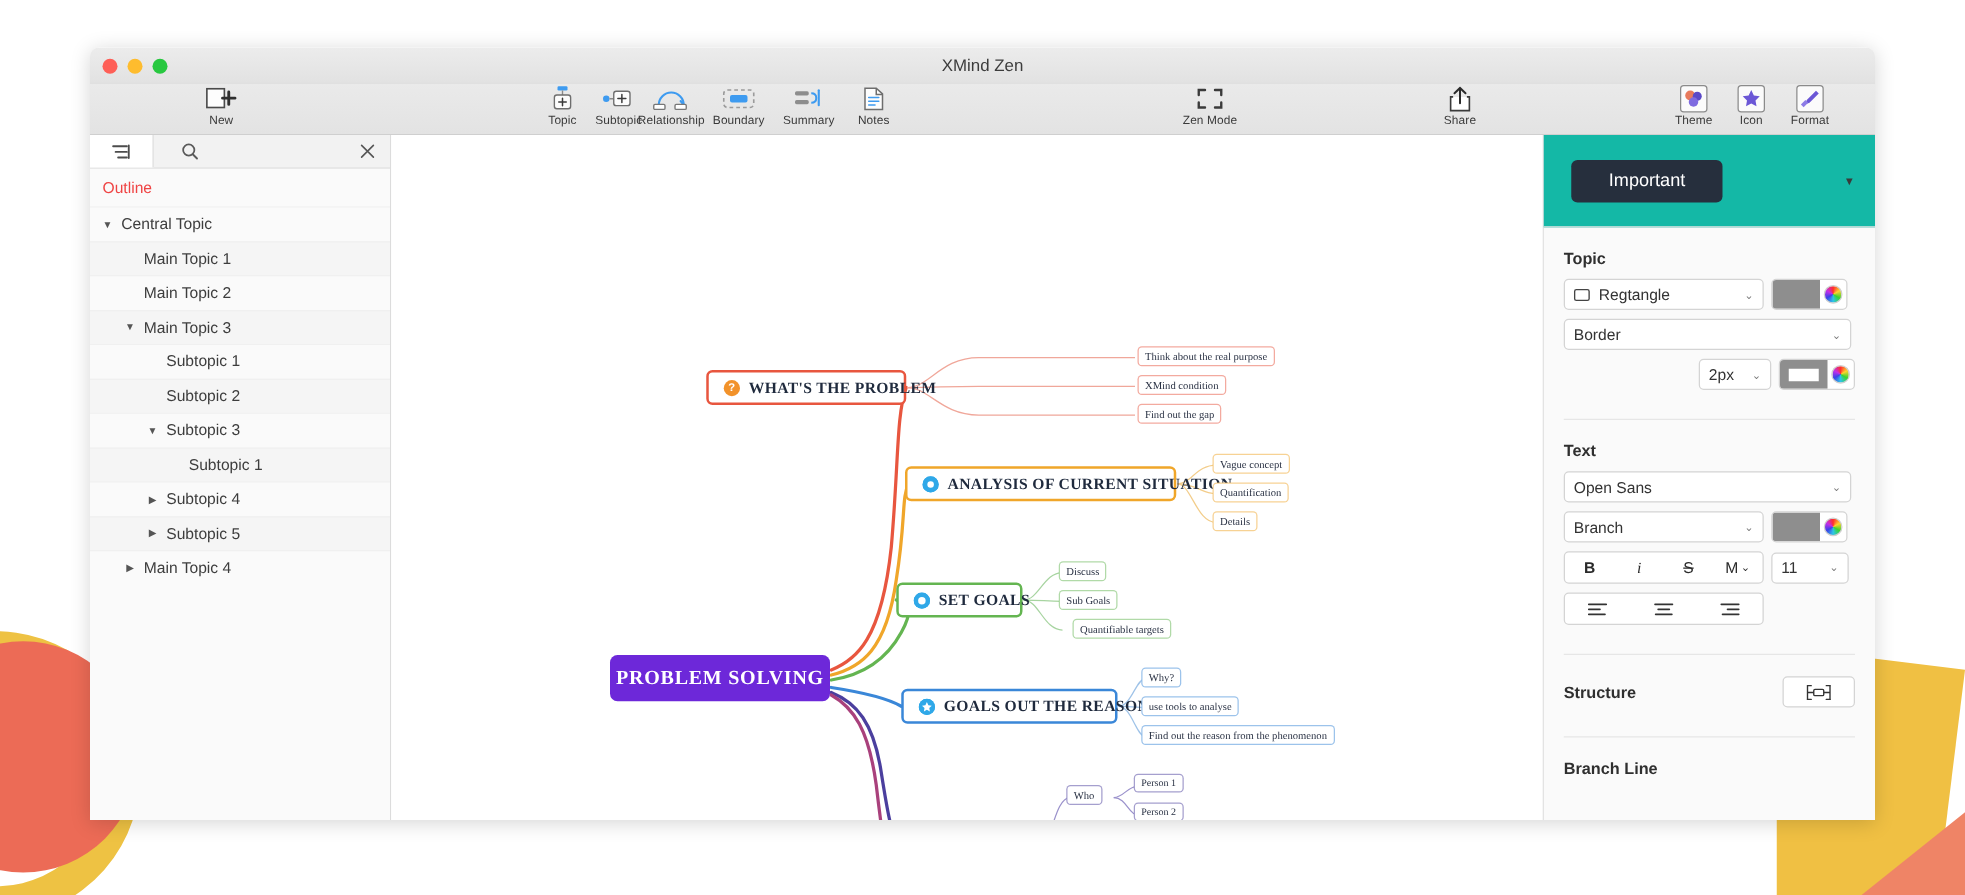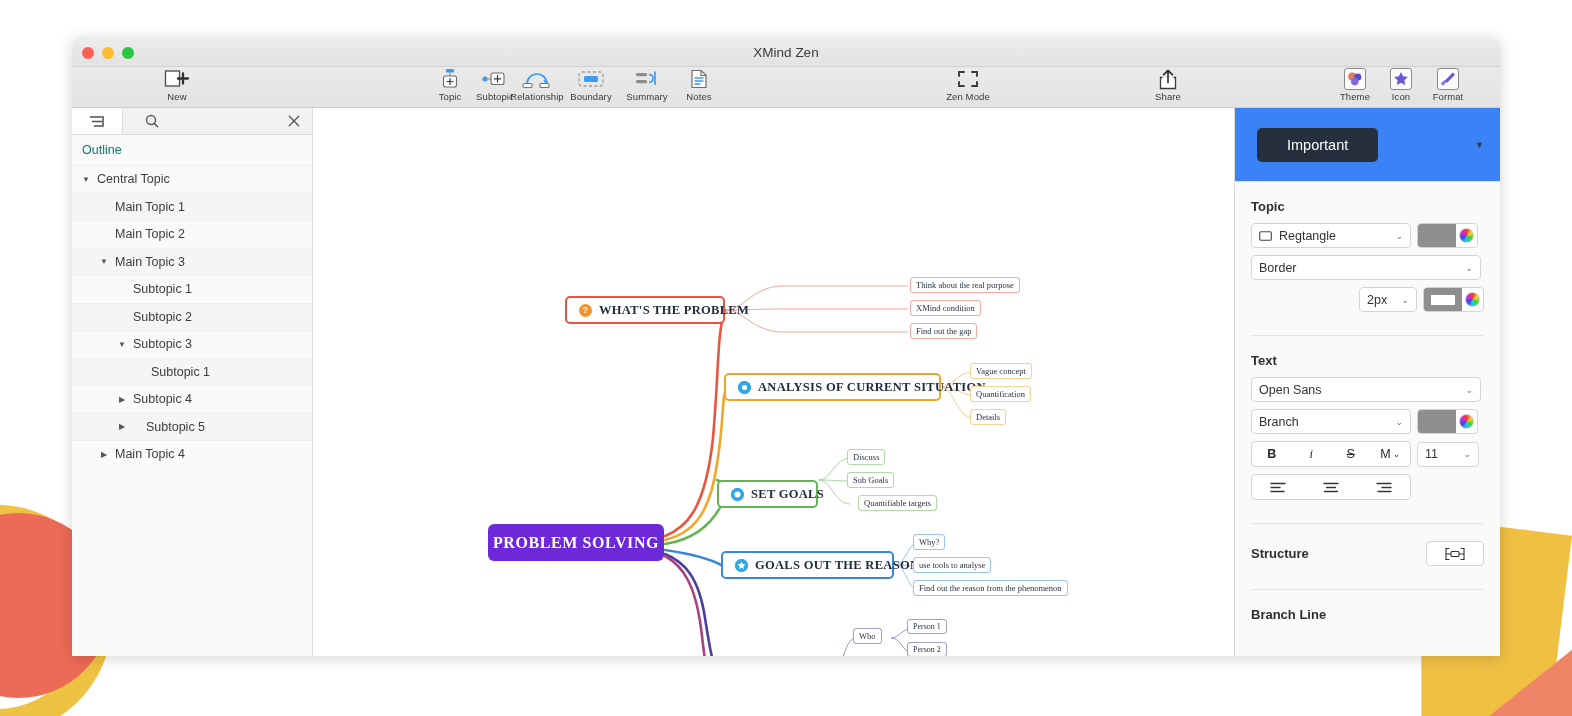--- a/index.html
+++ b/index.html
@@ -90,21 +90,21 @@
   #tab-outline-btn {
     width: 51px; background: #fff; border-right: 1px solid #dcdcdc;
     display: flex; align-items: center; justify-content: center;
   }
   #tab-search-btn {
     flex: 1; display: flex; align-items: center; padding-left: 22px;
   }
   #tab-close-btn { width: 36px; display: flex; align-items: center; justify-content: center; }
   #outline-heading {
     height: 30px; display: flex; align-items: center; padding-left: 10px;
-    font-size: 12.5px; color: #0f766e; background: #fafafa;
+    font-size: 12.5px; color: #ef4444; background: #fafafa;
   }
   #outline-list { flex: 1; overflow: hidden; }
   .ol-row {
     height: 27.5px; display: flex; align-items: center;
     font-size: 12.5px; color: #3d3d3d; background: #fafafa;
     border-top: 1px solid #f0f0f0;
   }
   .ol-row.alt { background: #f5f5f5; }
   .ol-caret { width: 12px; font-size: 8px; color: #555; flex: none; text-align: center; }
   .ol-caret.empty { visibility: hidden; }
@@ -139,21 +139,21 @@
   .nicon { width: 13px; height: 13px; border-radius: 50%; margin-right: 7px; flex: none;
            display: flex; align-items: center; justify-content: center;
            font-size: 9px; color: #fff; font-family: "Liberation Sans", sans-serif; font-weight: bold; }
 
   
   #format-panel {
     width: 266px; background: #fafafa; border-left: 1px solid #dcdcdc;
     display: flex; flex-direction: column;
   }
   #style-header {
-    height: 74px; background: #3b82f6; border-bottom: 1px solid #e4e4e4;
+    height: 74px; background: #14b8a6; border-bottom: 1px solid #e4e4e4;
     display: flex; align-items: center; padding: 0 16px;
   }
   #style-chip {
     background: #262f3d; color: #fff; border-radius: 5px;
     padding: 9px 30px; font-size: 14.5px; margin-left: 6px;
   }
   #style-caret { margin-left: auto; font-size: 9px; color: #3a3a3a; }
   .fp-section { padding: 0 16px; }
   .fp-title { font-size: 13px; font-weight: bold; color: #2f2f2f; margin: 17px 0 9px; }
   .fp-row { display: flex; align-items: center; gap: 6px; margin-bottom: 7px; }
@@ -404,21 +404,21 @@
             <div class="ol-row alt">
               <span class="ol-caret empty" style="margin-left: 62px;">▼</span>
               <span class="ol-text" style="margin-left: 5px;">Subtopic 1</span>
             </div>
             <div class="ol-row">
               <span class="ol-caret" style="margin-left: 44px;">▶</span>
               <span class="ol-text" style="margin-left: 5px;">Subtopic 4</span>
             </div>
             <div class="ol-row alt">
               <span class="ol-caret" style="margin-left: 44px;">▶</span>
-              <span class="ol-text" style="margin-left: 18px;">Subtopic 5</span>
+              <span class="ol-text" style="margin-left: 5px;">Subtopic 5</span>
             </div>
             <div class="ol-row">
               <span class="ol-caret" style="margin-left: 26px;">▶</span>
               <span class="ol-text" style="margin-left: 5px;">Main Topic 4</span>
             </div>
           </div>
       </div>
 
       <div id="canvas">
         <svg id="map-svg" width="920" height="548" viewBox="0 0 920 548">
@@ -499,21 +499,21 @@
             </div>
             <div class="node node-sub" style="left: 657px; top: 255px; border: 1px solid rgba(240, 166, 42, 0.5);">
               <span>Vague concept</span>
             </div>
             <div class="node node-sub" style="left: 657px; top: 278px; border: 1px solid rgba(240, 166, 42, 0.5);">
               <span>Quantification</span>
             </div>
             <div class="node node-sub" style="left: 657px; top: 301px; border: 1px solid rgba(240, 166, 42, 0.5);">
               <span>Details</span>
             </div>
-            <div class="node node-main" style="left: 404px; top: 372px; width: 101px; border: 2px solid rgb(100, 181, 81);">
+            <div class="node node-main" style="left: 404px; top: 358px; width: 101px; border: 2px solid rgb(100, 181, 81);">
               <span class="nicon" style="background: rgb(47, 168, 232);">
                 <svg width="13" height="13" viewBox="0 0 13 13">
                   <circle cx="6.5" cy="6.5" r="6.5" fill="#2fa8e8"></circle>
                   <circle cx="6.5" cy="6.5" r="3" fill="#fff"></circle>
                 </svg>
               </span>
               <span>SET GOALS</span>
             </div>
             <div class="node node-sub" style="left: 534px; top: 341px; border: 1px solid rgba(100, 181, 81, 0.5);">
               <span>Discuss</span>

